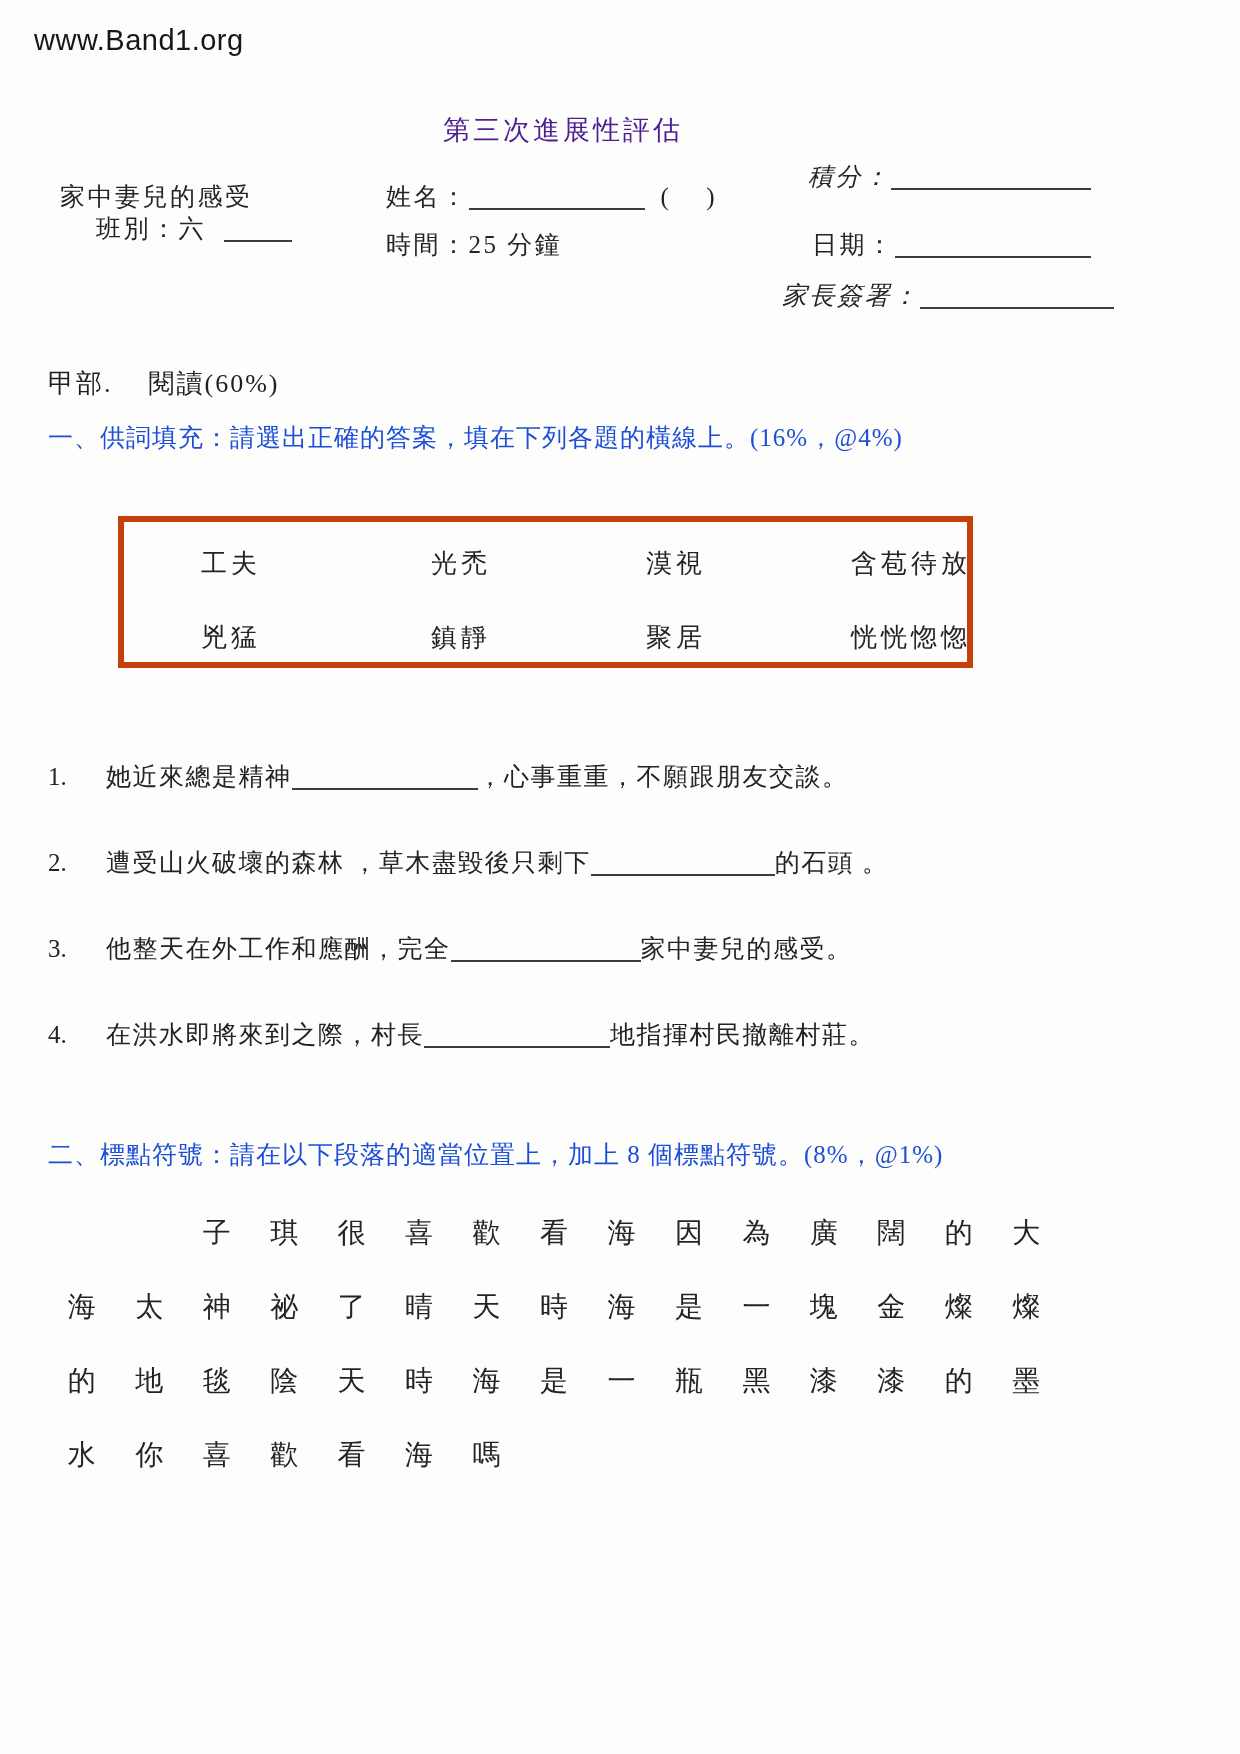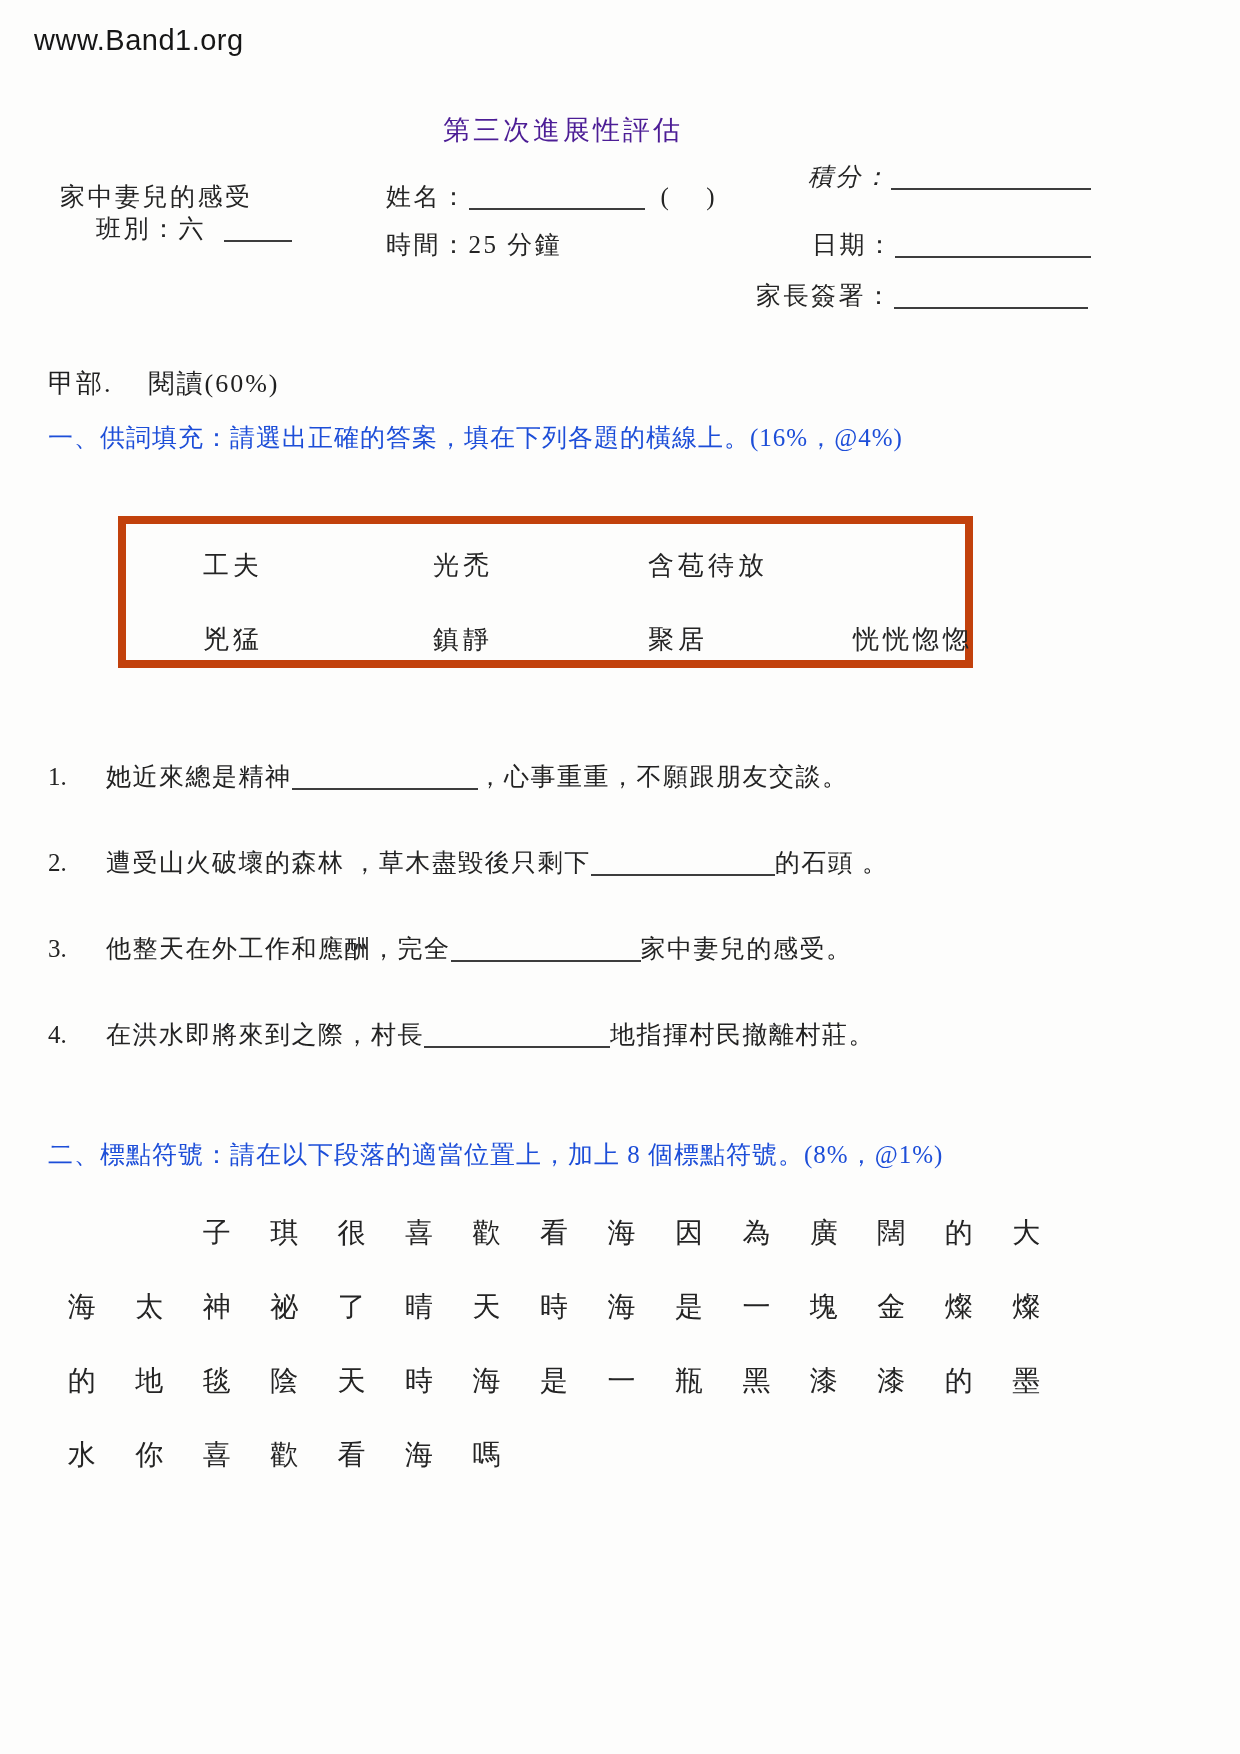--- a/index.html
+++ b/index.html
@@ -22,21 +22,21 @@
     height:0.95em;
     vertical-align:-5px;
   }
   .paren{letter-spacing:0;margin-left:16px;}
   .part-heading{left:48px;top:366px;font-size:26px;letter-spacing:2px;color:#1f1f1f;}
   .part-title-gap{margin-left:36px;}
   .instr{left:48px;top:421px;font-size:25px;letter-spacing:1px;white-space:nowrap;color:#1d4ed8;}
   .instr2{top:1138px;}
   .word-box{
     left:118px;top:516px;width:855px;height:152px;
-    border:8px solid #c2410c;
+    border:6px solid #c2410c;
     box-sizing:border-box;
   }
   .word-grid{
     display:grid;
     grid-template-columns:230px 215px 205px auto;
     margin:10px 0 0 77px;
   }
   .word-cell{
     height:64px;line-height:64px;
     font-size:26px;letter-spacing:4px;color:#242424;
@@ -80,34 +80,35 @@
 <div class="abs hdr" style="left:60px;top:212px;margin-left:36px;">
   <span>班別：六</span><span class="blank" style="width:68px;margin-left:18px;"></span>
 </div>
 
 <div class="abs hdr" style="left:386px;top:228px;">時間：25 分鐘</div>
 
 <div class="abs hdr" style="left:812px;top:228px;">
   <span>日期：</span><span class="blank" style="width:196px;"></span>
 </div>
 
-<div class="abs hdr" style="left:756px;top:279px;">
+<div class="abs hdr" style="left:782px;top:279px;font-style:italic;">
   <span>家長簽署：</span><span class="blank" style="width:194px;"></span>
 </div>
 
 <div class="abs part-heading">
   <span>甲部.</span><span class="part-title-gap">閱讀(60%)</span>
 </div>
 
 <div class="abs instr">一、供詞填充：請選出正確的答案，填在下列各題的橫線上。(16%，@4%)</div>
 
 <div class="abs word-box">
   <div class="word-grid">
     <span class="word-cell">工夫</span>
     <span class="word-cell">光禿</span>
+    <span class="word-cell">漠視</span>
     <span class="word-cell">含苞待放</span>
   </div>
   <div class="word-grid">
     <span class="word-cell">兇猛</span>
     <span class="word-cell">鎮靜</span>
     <span class="word-cell">聚居</span>
     <span class="word-cell">恍恍惚惚</span>
   </div>
 </div>
 

